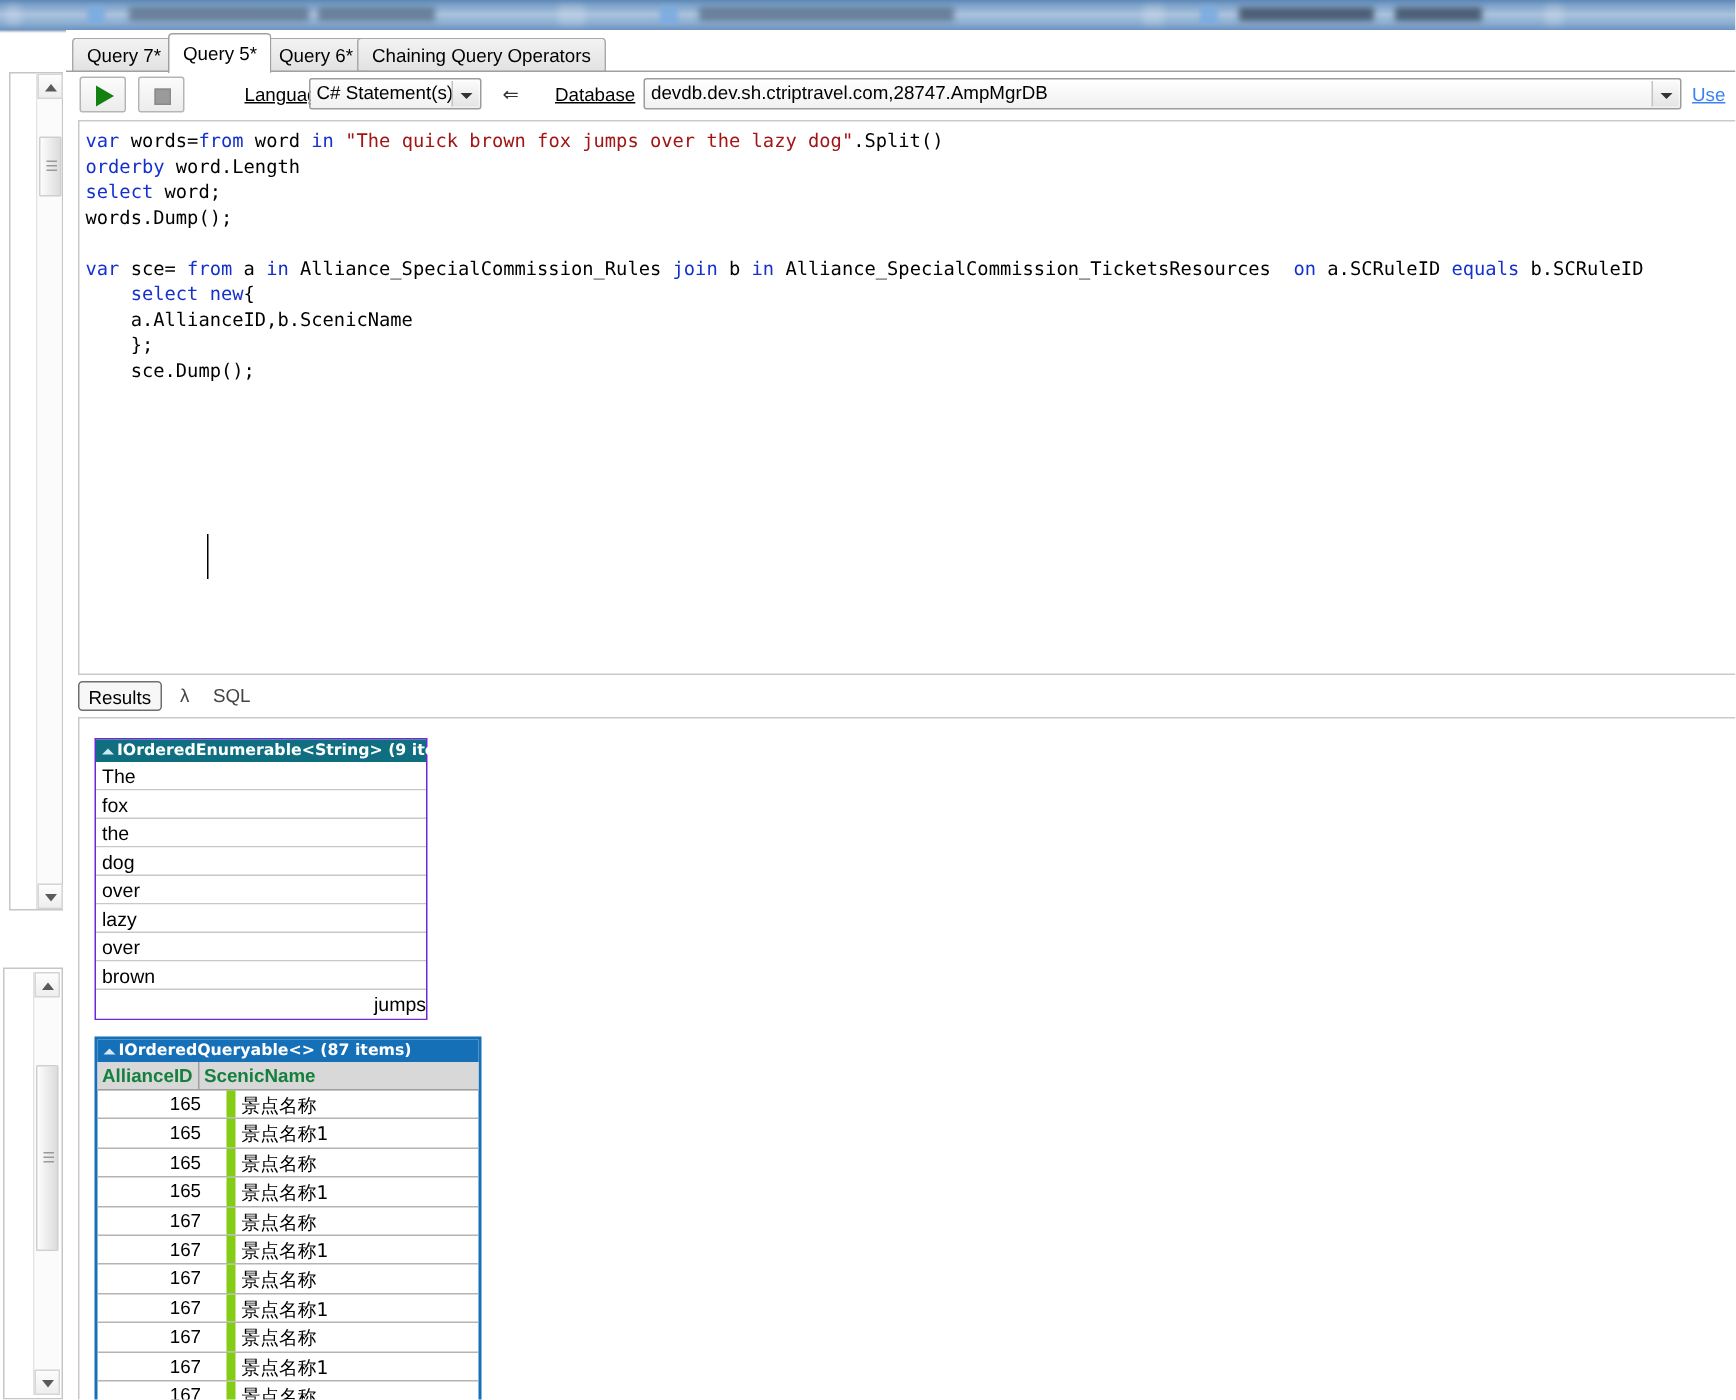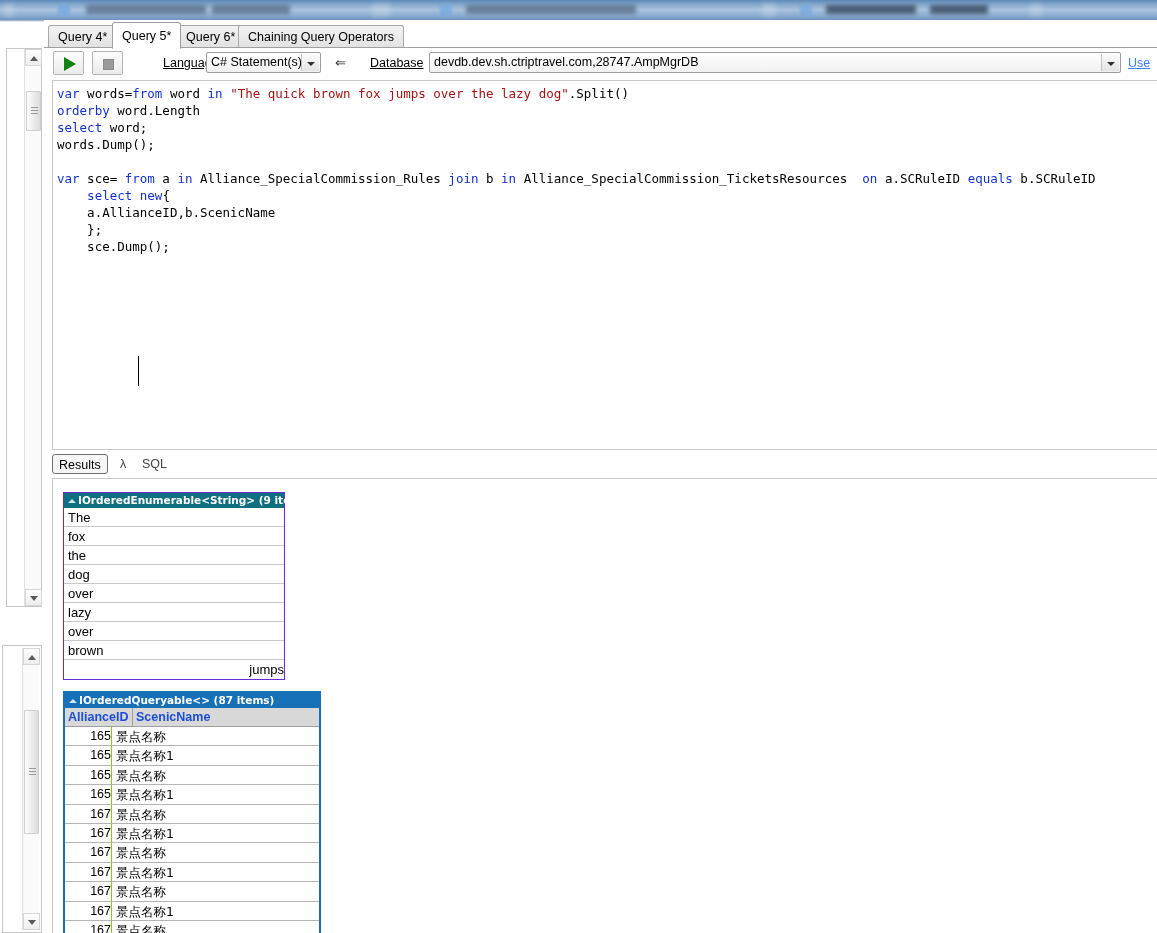--- a/index.html
+++ b/index.html
@@ -195,29 +195,29 @@
     height: 15px; background: #1570b8; color: #ffffff;
     font-size: 10.5px; font-weight: bold; line-height: 15px; padding-left: 14px;
     font-family: "DejaVu Sans", sans-serif; position: relative; white-space: nowrap;
   }
   .g2-head .tri {
     position: absolute; left: 4px; top: 6px; width: 0; height: 0;
     border-left: 4px solid transparent; border-right: 4px solid transparent; border-bottom: 4px solid #d3e7f5;
   }
   .g2-colrow { display: flex; background: #d8d8d8; border-bottom: 1px solid #9f9f9f; height: 19px; }
   .g2-col {
-    font-size: 12.5px; font-weight: bold; color: #1d4ed8; line-height: 19px; padding-left: 3px;
+    font-size: 12.5px; font-weight: bold; color: #15803d; line-height: 19px; padding-left: 3px;
   }
   .g2-col.c1 { width: 68px; border-right: 1px solid #9f9f9f; }
   .g2-col.c2 { flex: 1; }
   .g2-row { display: flex; height: 19.4px; border-bottom: 1px solid #b4b4b4; }
   .g2-cell {
     font-size: 12.5px; color: #000; line-height: 19.4px;
   }
-  .g2-cell.c1 { width: 47px; text-align: right; padding-right: 0; border-right: 1px solid #84cc16; }
+  .g2-cell.c1 { width: 92px; text-align: right; padding-right: 17px; border-right: 6px solid #84cc16; }
   .g2-cell.c2 { flex: 1; padding-left: 4px; font-family: "DejaVu Sans", sans-serif; }
 </style>
 </head>
 <body>
 
 <div id="app">
 
   <div class="taskbar">
     <div class="tb-item" style="left:4px;width:10px;"></div>
     <div class="tb-ico" style="left:58px;"></div>
@@ -269,21 +269,21 @@
             <i></i>
           </div>
       </div>
     </div>
   </div>
 
   <div class="mainwin">
 
     <div class="tabstrip">
       <div class="tab" style="left:4px;">
-        <span>Query 4*</span>
+        <span>Query 7*</span>
       </div>
       <div class="tab active" style="left:68px;">
         <span>Query 5*</span>
       </div>
       <div class="tab" style="left:132px;">
         <span>Query 6*</span>
       </div>
       <div class="tab" style="left:194px;">
         <span>Chaining Query Operators</span>
       </div>

